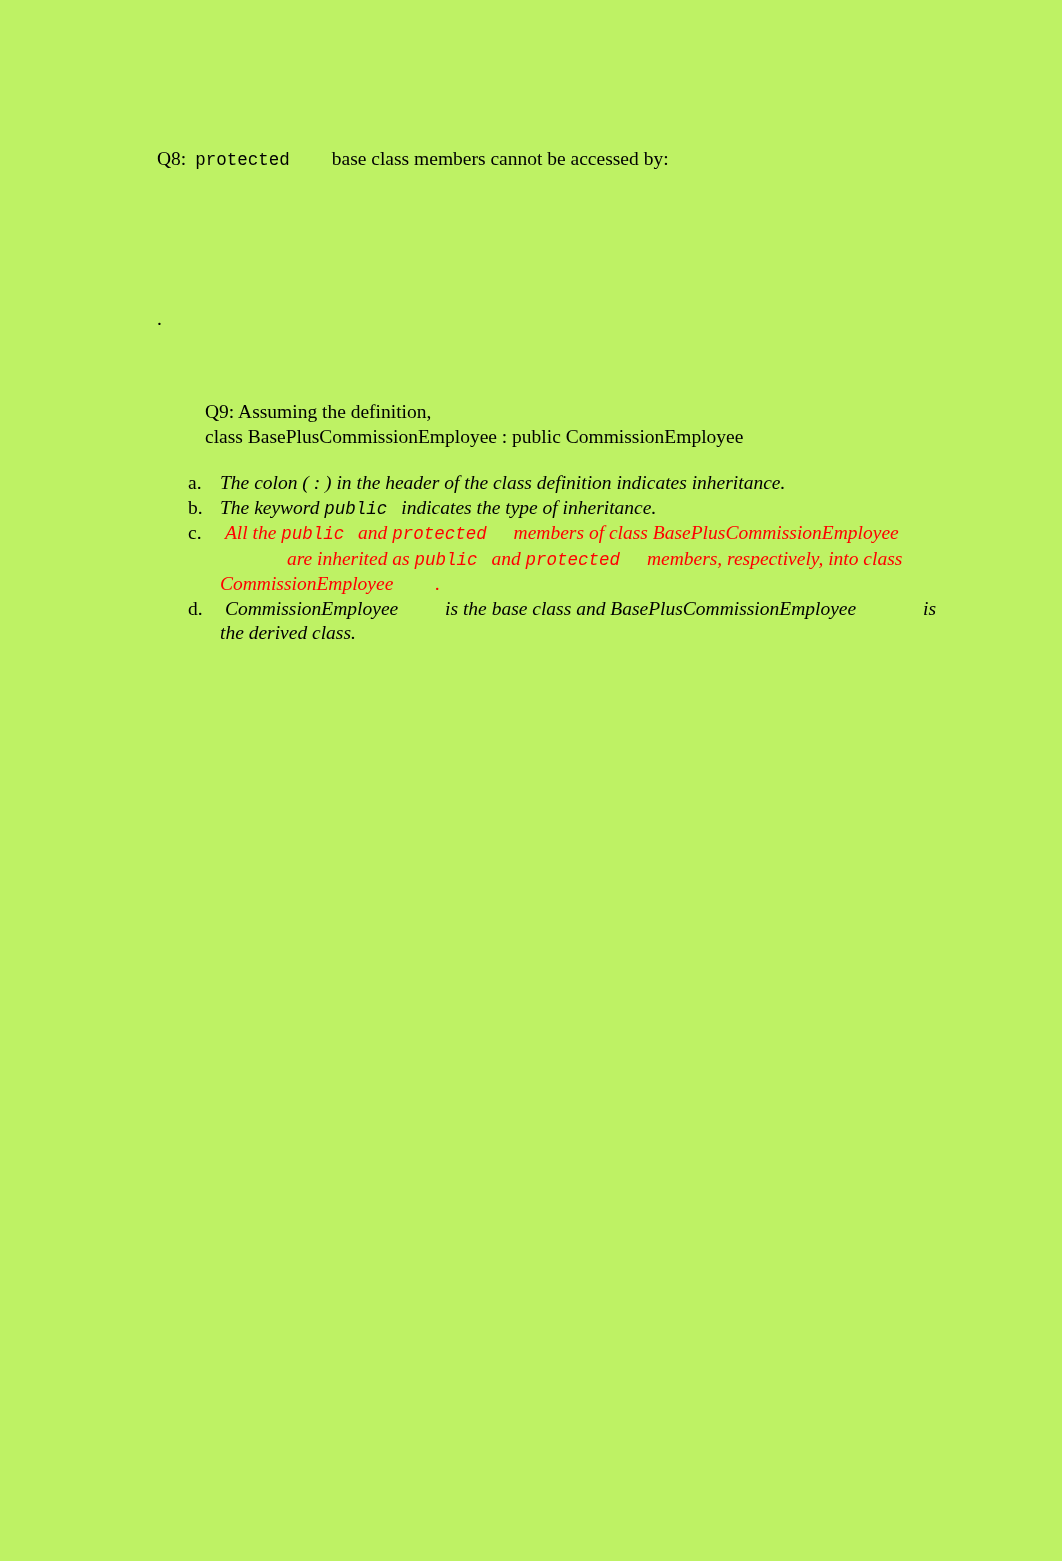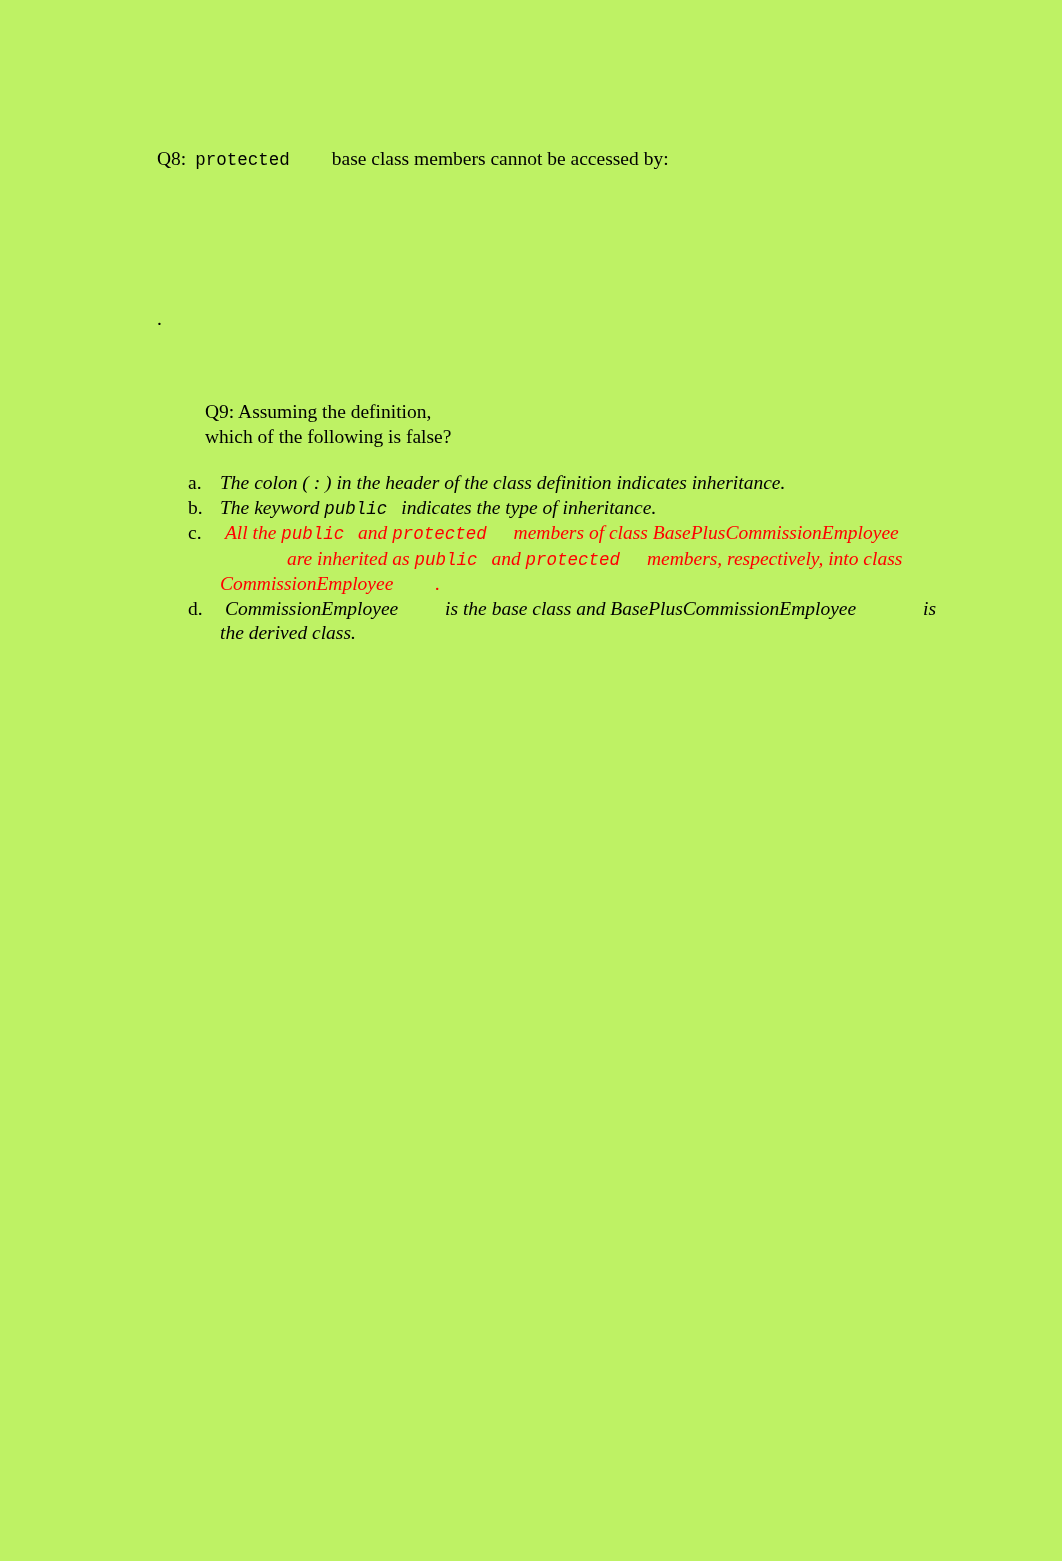--- a/index.html
+++ b/index.html
@@ -111,21 +111,21 @@
 </style>
 </head>
 <body>
 
 <div class="page">
 
   <div class="para" id="q8-block"><span>Q8:</span><span class="gap-sm"></span><span class="mono">protected</span><span class="gap-lg"></span><span>base class members cannot be accessed by:</span></div>
 
   <div class="para" id="stray-period">.</div>
 
-  <div class="para" id="q9-block"><span class="q9-line">Q9: Assuming the definition,</span><span class="q9-line">which of the following is false?</span></div>
+  <div class="para" id="q9-block"><span class="q9-line">Q9: Assuming the definition,</span><span class="q9-line">class BasePlusCommissionEmployee : public CommissionEmployee</span></div>
 
   <ol id="q9-options">
     <li class="opt">
       <span class="marker">a.</span>
       <span class="opt-text">The colon ( : ) in the header of the class definition indicates inheritance.</span>
     </li>
     <li class="opt">
       <span class="marker">b.</span>
       <span class="opt-text">The keyword <span class="mono">public</span><span class="gap-sm"></span> indicates the type of inheritance.</span>
     </li>

